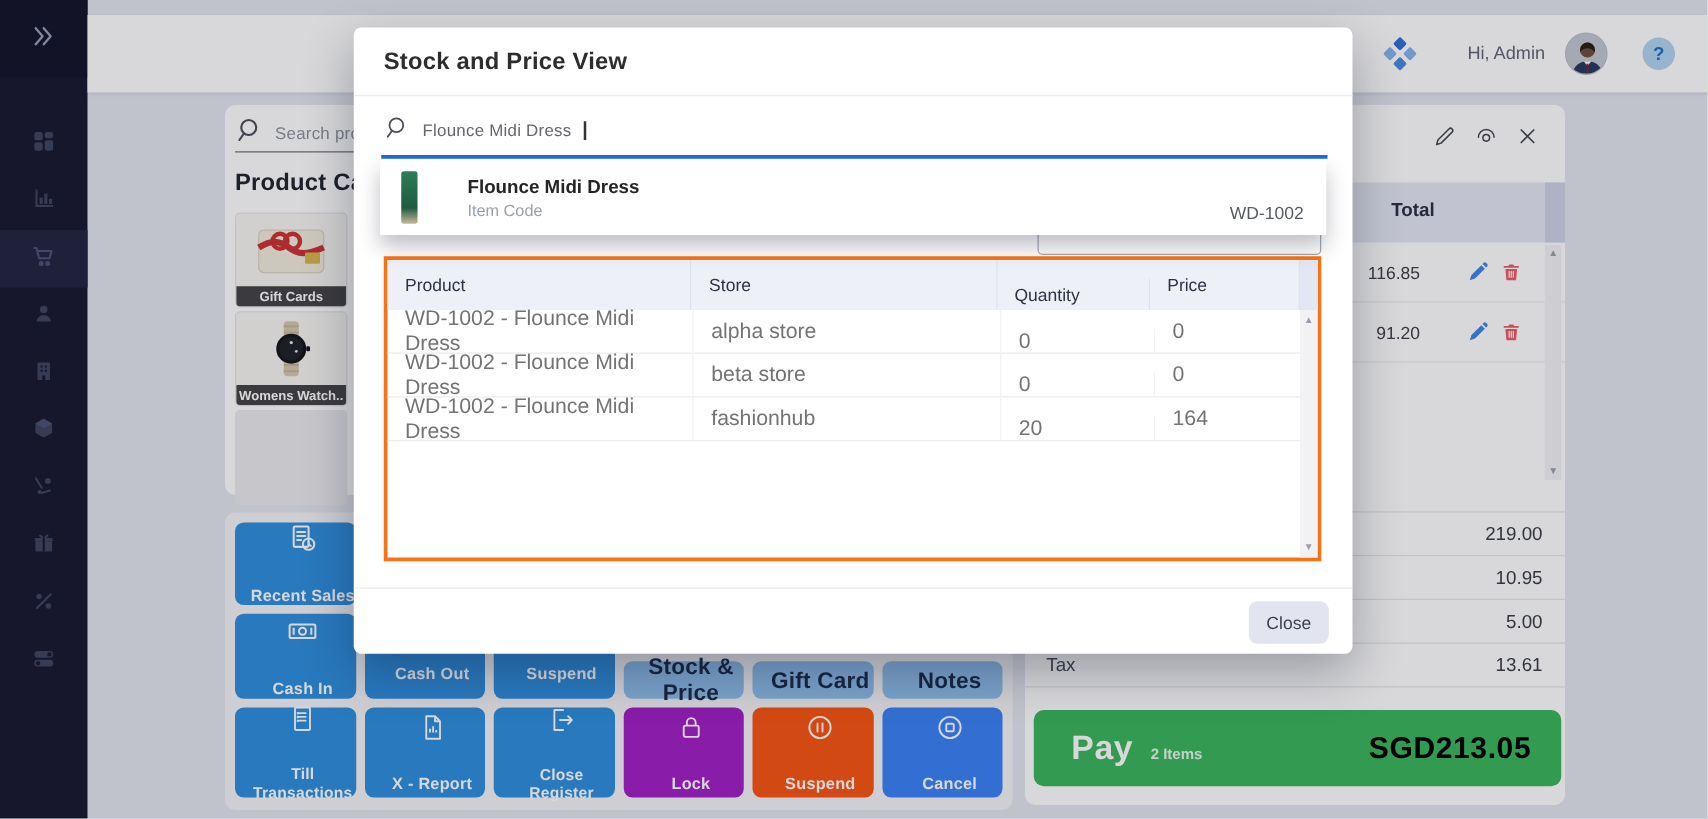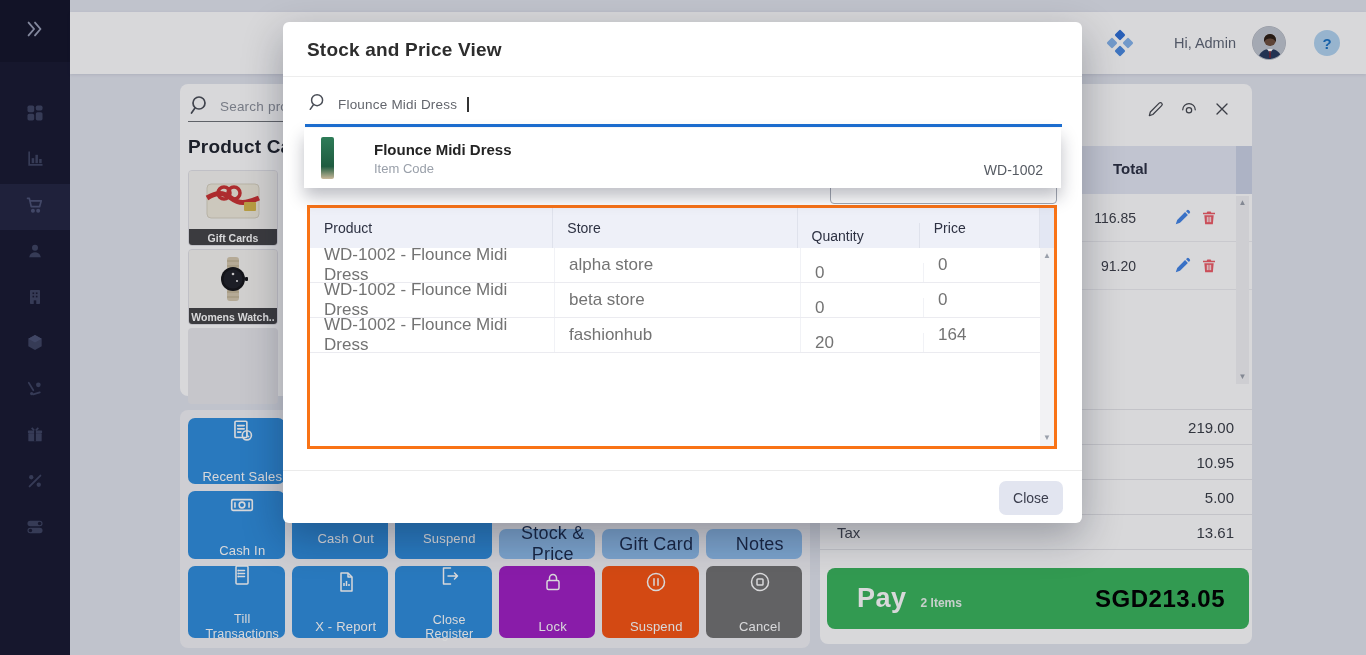--- a/index.html
+++ b/index.html
@@ -40,26 +40,26 @@
   .cat-card .img { height:58px; display:flex; align-items:center; justify-content:center; background:#f7f6f2; }
   .cat-card .band { height:18px; background:#454547; color:#fff; font-size:10.5px; font-weight:bold;
                     display:flex; align-items:center; justify-content:center; white-space:nowrap; }
   .cat-card.empty { background:#eaeaee; border:none; }
 
   
   .panel-b { position:absolute; left:180px; top:410px; width:630px; height:238px; background:#f3f4f7; border-radius:8px; }
   .actions-grid { position:absolute; left:8px; top:8px; right:8px; bottom:8px; display:grid;
                   grid-template-columns:repeat(6,1fr); grid-template-rows:66px 68px 72px; gap:7px; }
   .abtn { border-radius:7px; display:flex; flex-direction:column; align-items:center; justify-content:center;
-          gap:22px; cursor:pointer; color:#fff; font-weight:400; font-size:13px; text-align:center;
+          gap:22px; cursor:pointer; color:#fff; font-weight:700; font-size:13px; text-align:center;
           letter-spacing:.2px; border:none;padding-left:12px; }
   .abtn.blue   { background:#2f8ede; }
   .abtn.purple { background:#a11fc5; }
   .abtn.orange { background:#fa5512; }
-  .abtn.red    { background:#737373; }
+  .abtn.red    { background:#3b82f6; }
   .abtn.steel  { background:#91bfee; color:#1b2b4c; align-self:end; height:30px; font-size:18px; }
   .abtn.label-low { justify-content:flex-end; padding-bottom:13px; }
   .abtn .lbl2 { line-height:1.15; font-size:12.5px; }
   .abtn .small { font-size:12.5px; }
 
   
   .cart { position:absolute; left:820px; top:84px; width:432px; height:560px; background:#fff; border-radius:8px; }
   .cart-tools { position:absolute; top:14px; left:325px; display:flex; gap:11px; }
   .cart-tools .tool { width:22px; height:22px; display:flex; align-items:center; justify-content:center; cursor:pointer; }
   .cart-head { position:absolute; top:62px; left:0; width:432px; height:48px; background:#e4e8f4; }

